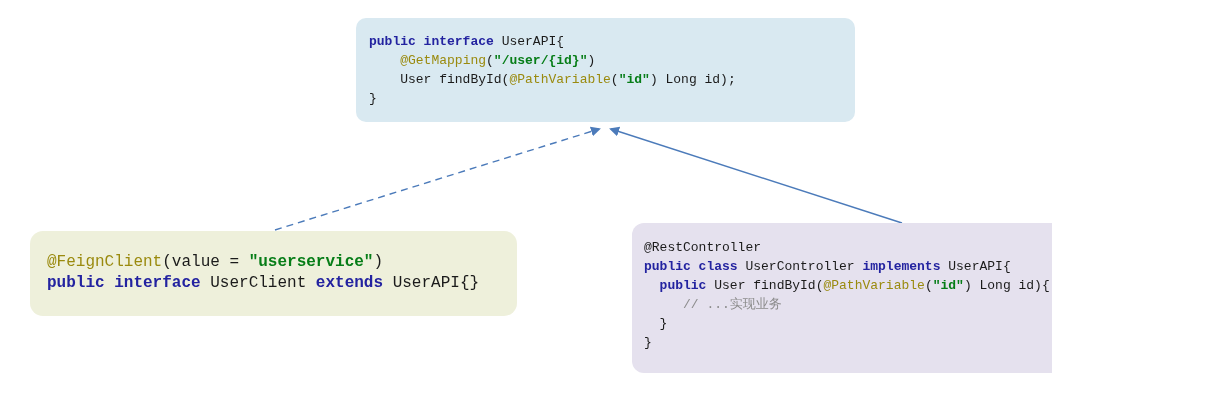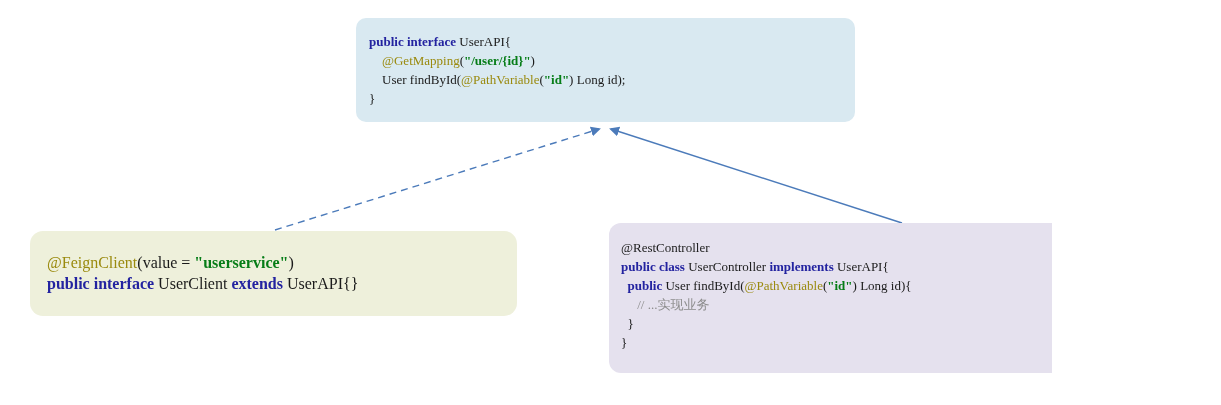--- a/index.html
+++ b/index.html
@@ -1,21 +1,21 @@
 <!DOCTYPE html>
 <html style="--keyword: #2323a0; --annotation: #9a8a0e; --string: #067d17; --plain: #1b1b1b; --comment: #8c8c8c; --arrow: #4c7bba; --userapi_box_bg: #d9e9f1; --feign_box_bg: #eef0db; --controller_box_bg: #e5e1ee;"><head>
 <meta charset="utf-8">
 <style>
   html,body{margin:0;padding:0;background:#ffffff;}
   .canvas{
     position:relative;
     width:1052px;height:405px;
     background:#ffffff;
     overflow:hidden;
-    font-family:Liberation Serif, serif;
+    font-family:Liberation Mono, monospace;
   }
   .arrows{
     position:absolute;left:0;top:0;
     width:1221px;height:405px;
     pointer-events:none;
   }
   .arrow{stroke:var(--arrow);stroke-width:1.4;fill:none;}
   .arrow.dashed{stroke-dasharray:7 5;}
   .ah{fill:var(--arrow);stroke:none;}
   .codebox{
@@ -29,21 +29,21 @@
   .box-top{
     left:356px;top:18px;width:499px;height:104px;
     padding:14px 0 0 13px;border-radius:10px;
   }
   .box-left{
     left:30px;top:231px;width:487px;height:85px;
     padding:21px 0 0 17px;
     font-size:16px;line-height:21px;border-radius:13px;
   }
   .box-right{
-    left:609px;top:223px;width:550px;height:150px;
+    left:632px;top:223px;width:550px;height:150px;
     padding:15px 0 0 12px;
   }
   .code-line{white-space:pre;}
   .seg-kw{color:var(--keyword);font-weight:bold;}
   .seg-ann{color:var(--annotation);}
   .seg-str{color:var(--string);font-weight:bold;}
   .seg-pl{color:var(--plain);}
   .seg-cm{color:var(--comment);margin-top:48px;}
 </style>
 </head>

